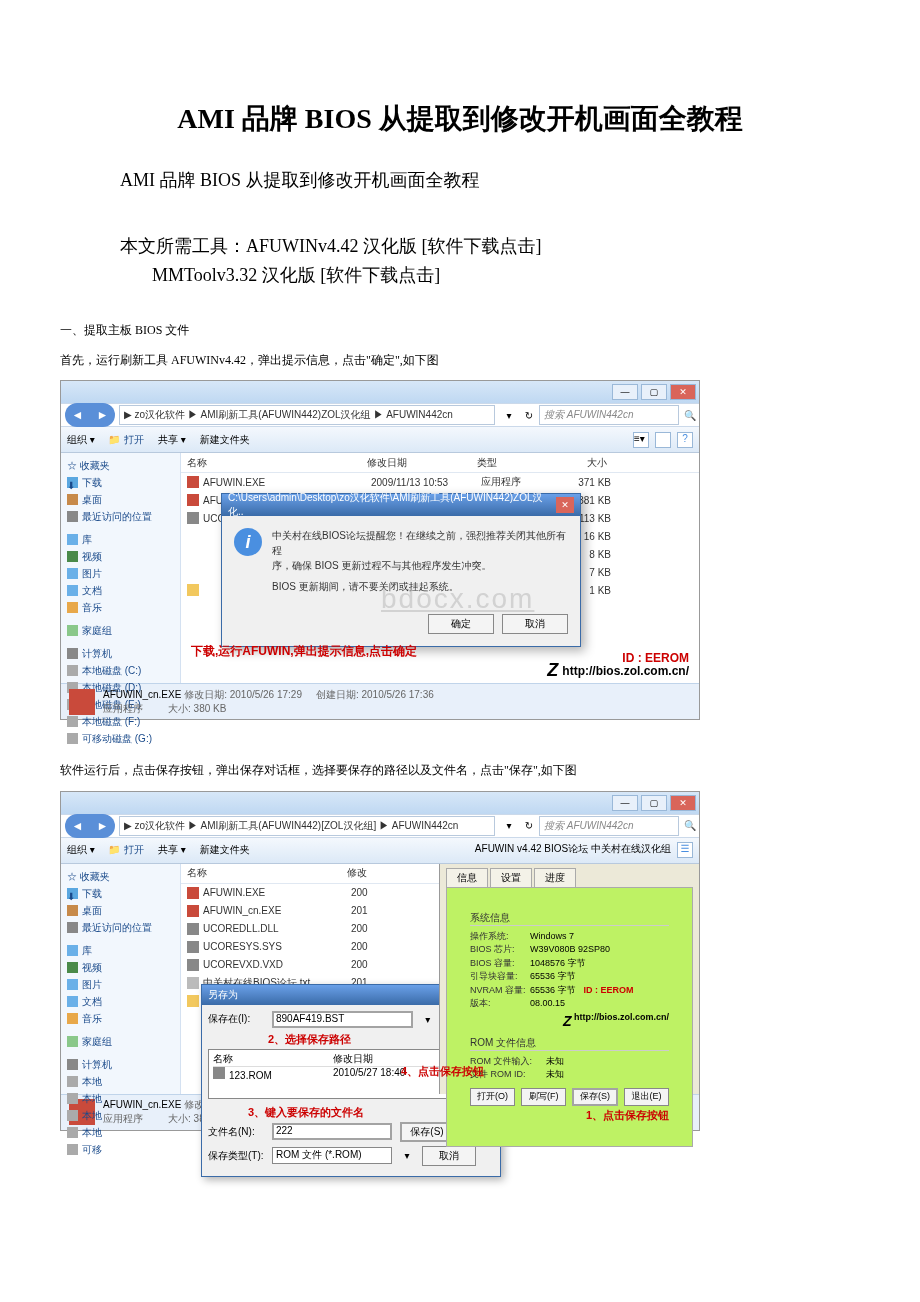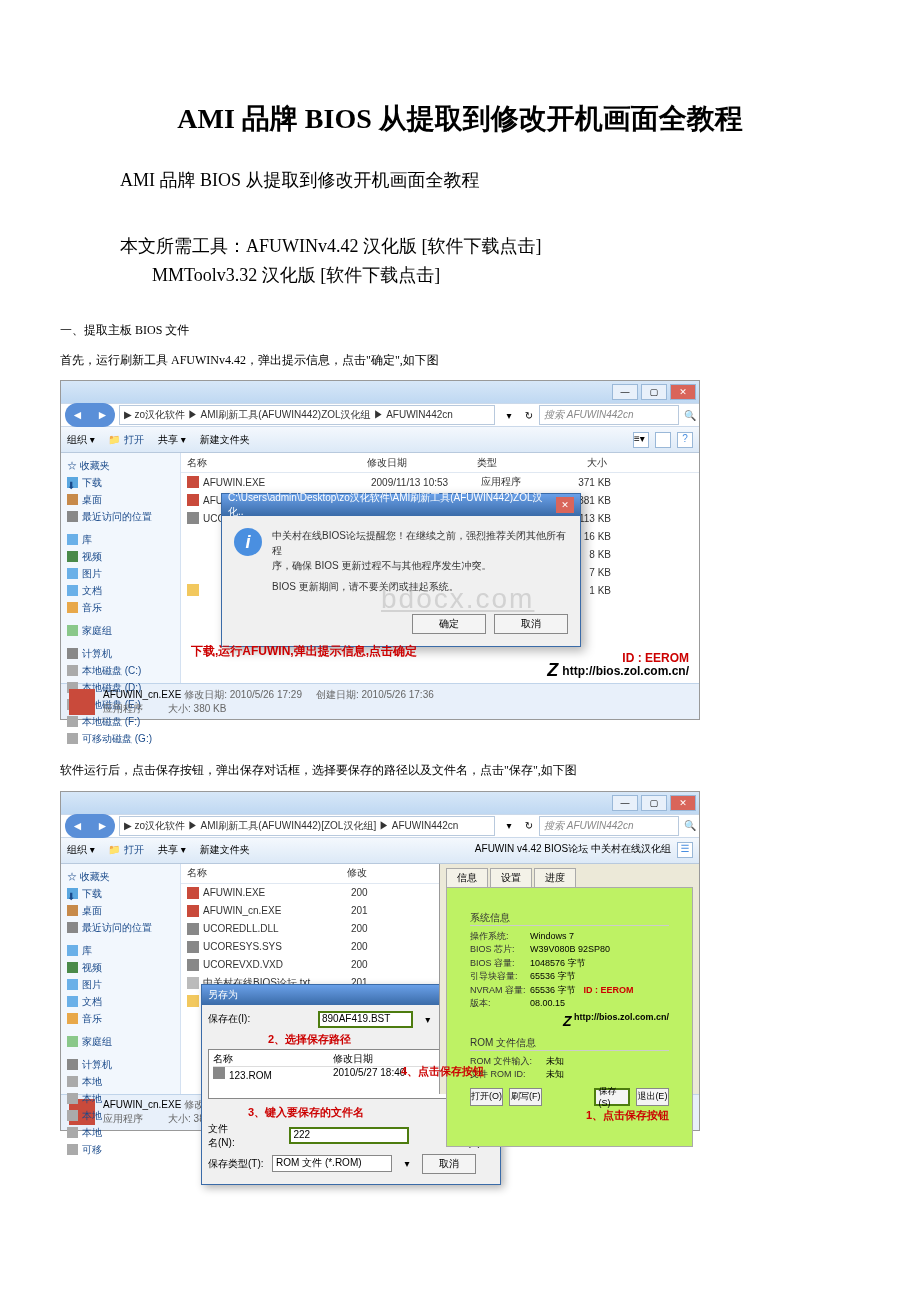--- a/index.html
+++ b/index.html
@@ -37,21 +37,21 @@
 .file-icon.sys { background: #888; }
 .file-icon.txt { background: #bbb; }
 .file-icon.folder { background: #f2c85e; }
 .file-icon.vxd { background: #888; }
 .dialog { position: absolute; left: 40px; top: 40px; width: 360px; border: 1px solid #3a6ba8; background: #f0f0f0; box-shadow: 4px 4px 10px rgba(0,0,0,0.3); }
 .dialog-title { height: 22px; background: linear-gradient(#6aa0e8,#3a6ba8); color: #fff; display: flex; align-items: center; padding: 0 6px; font-size: 10px; justify-content: space-between; }
 .dialog-close { width: 18px; height: 16px; background: #d9655a; color: #fff; display: flex; align-items: center; justify-content: center; font-size: 9px; }
 .dialog-body { padding: 12px; font-size: 10px; color: #333; display: flex; gap: 10px; line-height: 1.5; }
 .info-icon { width: 28px; height: 28px; border-radius: 50%; background: #4a8fe0; color: #fff; display: flex; align-items: center; justify-content: center; font-size: 18px; font-style: italic; font-weight: bold; flex-shrink: 0; }
 .dialog-buttons { display: flex; justify-content: flex-end; gap: 8px; padding: 8px 12px 12px; }
-.dlg-btn { width: 74px; height: 20px; border: 1px solid #888; background: #f4f4f4; font-size: 10px; display: flex; align-items: center; justify-content: center; }
+.dlg-btn { width: 66px; height: 20px; border: 1px solid #888; background: #f4f4f4; font-size: 10px; display: flex; align-items: center; justify-content: center; }
 .red-note { color: #c00; font-size: 12px; font-weight: bold; position: absolute; }
 .footer-bar { height: 36px; background: #e8f0fa; border-top: 1px solid #c0d4ea; display: flex; align-items: center; padding: 0 8px; font-size: 10px; gap: 8px; }
 .app-icon { width: 26px; height: 26px; background: #c94a3b; }
 .watermark { position: absolute; left: 200px; top: 130px; font-size: 28px; color: rgba(180,180,180,0.5); font-family: Arial, sans-serif; letter-spacing: 2px; pointer-events: none; text-decoration: underline; }
 .id-label { color: #c00; font-size: 12px; font-weight: bold; position: absolute; }
 .zol-url { font-size: 12px; font-weight: bold; position: absolute; font-family: Arial; display: flex; align-items: center; gap: 4px; }
 .zol-url .z { font-size: 18px; font-weight: 900; font-style: italic; }
 .right-panel { position: absolute; right: 0; top: 0; width: 260px; height: 230px; background: #ece9d8; border-left: 1px solid #999; font-size: 10px; }
 .rp-tabs { display: flex; gap: 2px; padding: 4px 6px 0; }
 .rp-tab { padding: 2px 10px; border: 1px solid #aaa; border-bottom: none; background: #f4f2e8; font-size: 10px; }
@@ -61,21 +61,21 @@
 .rp-group-title { font-size: 10px; margin-bottom: 4px; color: #333; border-bottom: 1px solid #ccc; }
 .rp-btn-row { display: flex; gap: 6px; margin-top: 6px; justify-content: center; }
 .rp-btn { width: 50px; height: 18px; border: 1px solid #888; background: #f4f4f4; font-size: 9px; display: flex; align-items: center; justify-content: center; }
 .save-dialog { position: absolute; left: 20px; top: 120px; width: 300px; background: #f0f0f0; border: 1px solid #3a6ba8; box-shadow: 3px 3px 8px rgba(0,0,0,0.3); }
 .save-title { height: 20px; background: linear-gradient(#6aa0e8,#3a6ba8); color: #fff; padding: 8px 6px; display: flex; align-items: center; justify-content: space-between; font-size: 10px; }
 .save-body { padding: 6px; font-size: 10px; }
 .save-row { display: flex; align-items: center; gap: 8px; margin-bottom: 4px; }
 .save-row label { width: 56px; }
 .save-input { flex: 1; height: 17px; border: 1px solid #888; background: #fff; padding: 0 3px; font-size: 10px; }
 .save-list { height: 50px; border: 1px solid #888; background: #fff; margin-bottom: 6px; padding: 2px 4px; }
-.red-box { border: 2px solid #4d7c0f; padding: 0 2px; margin-left: 46px; }
+.red-box { border: 2px solid #a3a3a3; padding: 0 2px; }
 .red-text { color: #c00; font-size: 11px; font-weight: bold; }
 </style>
 </head>
 <body>
 
 <h1 class="title">AMI 品牌 BIOS 从提取到修改开机画面全教程</h1>
 <div class="subtitle">AMI 品牌 BIOS 从提取到修改开机画面全教程</div>
 
 <div class="tools">
   <div>本文所需工具：AFUWINv4.42 汉化版 [软件下载点击]</div>

